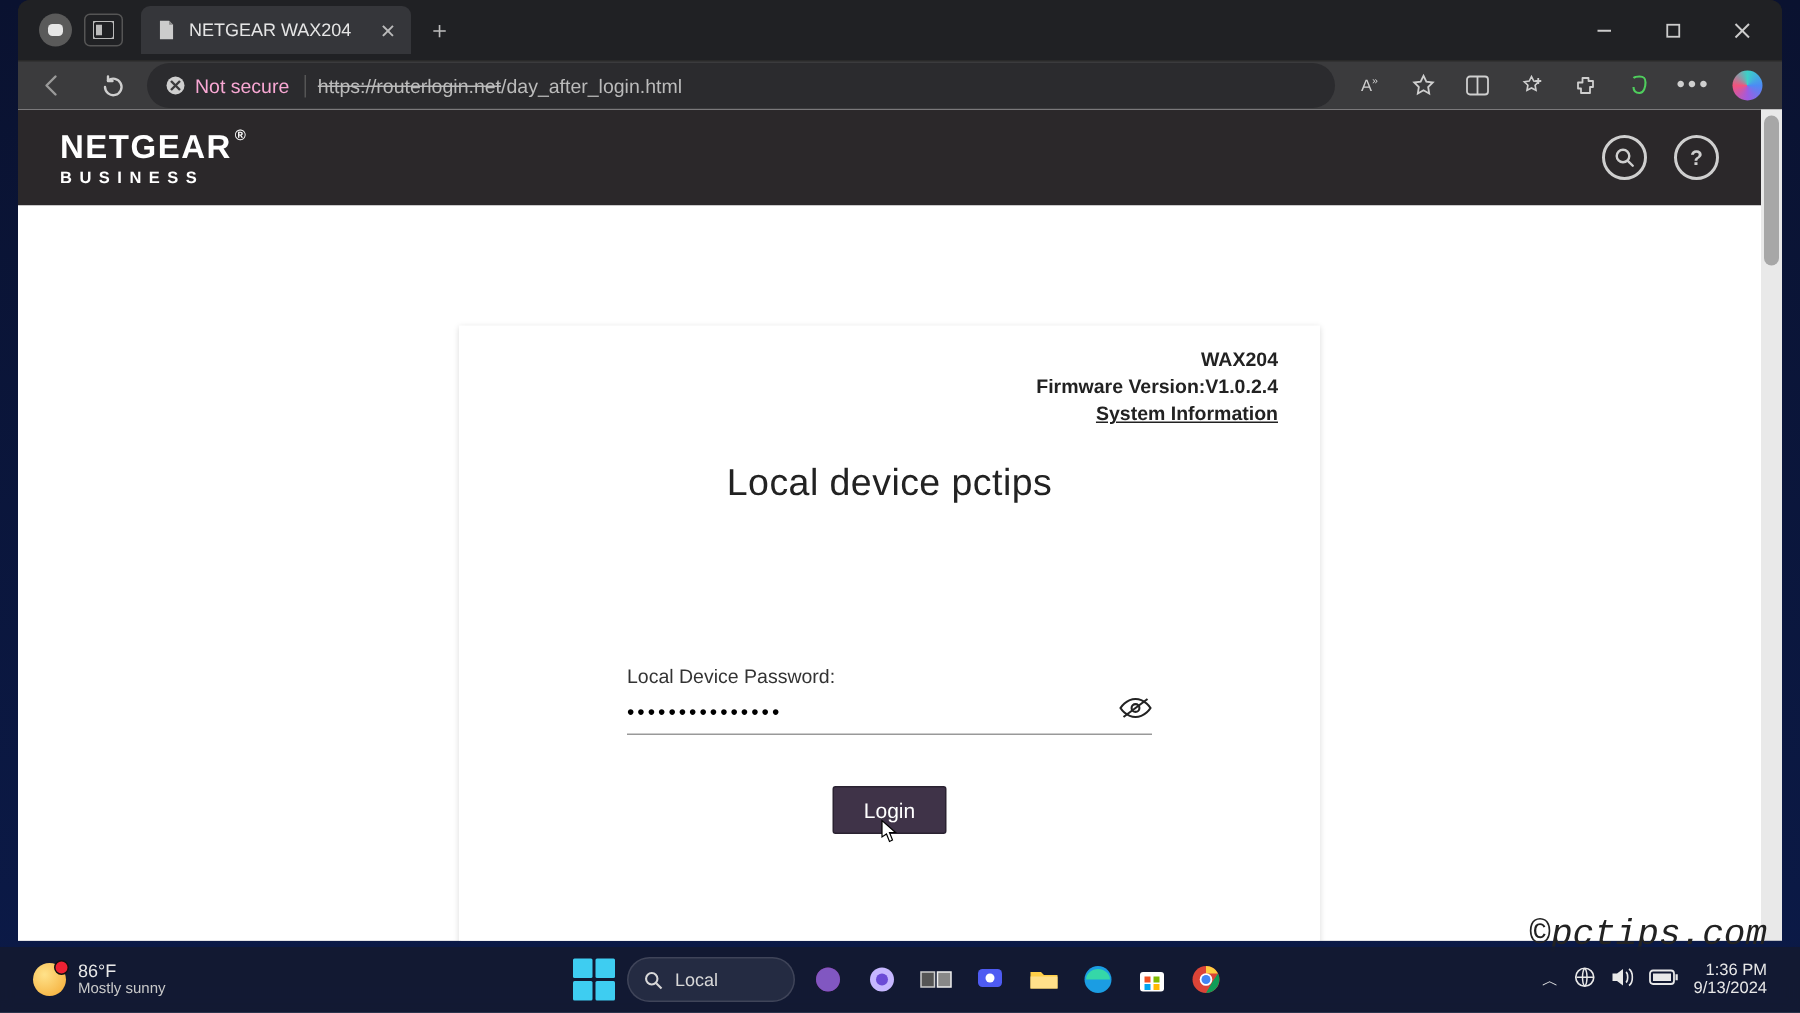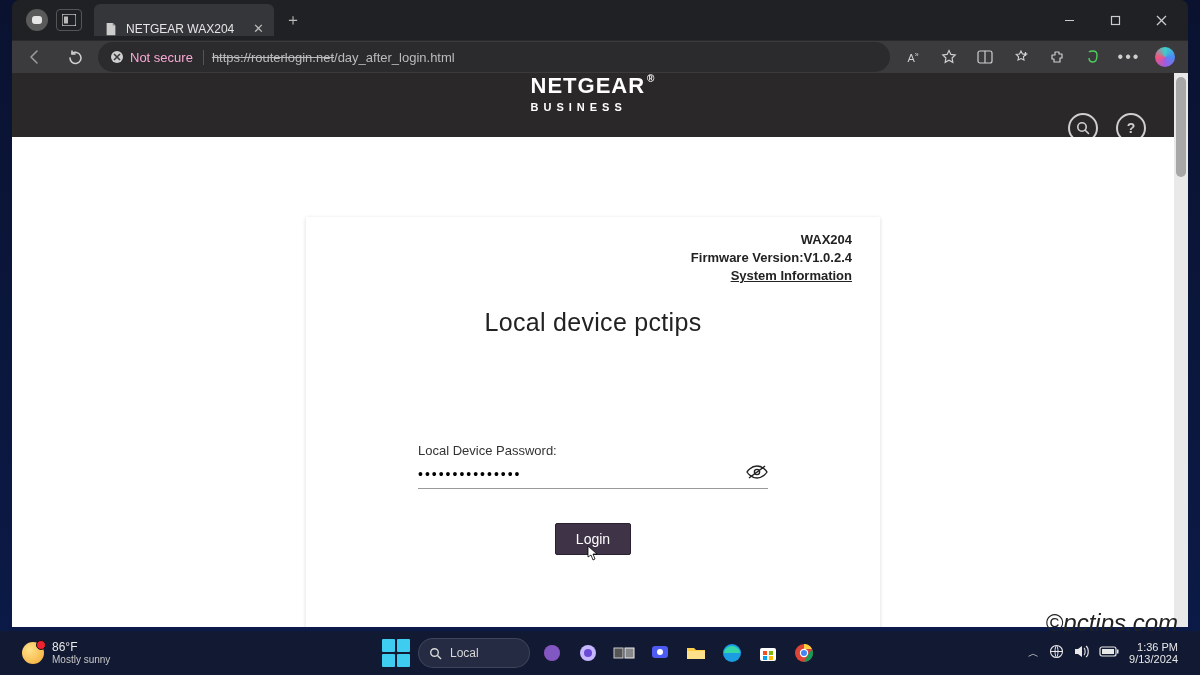--- a/index.html
+++ b/index.html
@@ -5,21 +5,21 @@
   * { box-sizing: border-box; margin: 0; padding: 0; font-family: "Segoe UI", Arial, sans-serif; }
   html, body { width: 1200px; height: 675px; overflow: hidden; background: #0b1a3a; }
   .screen { width: 1200px; height: 675px; position: relative; background: linear-gradient(180deg,#0a1230 0%,#0b1a48 100%); }
 
   
   .browser { position:absolute; top:0; left:12px; right:12px; height:627px; background:#202124; border-radius:8px 8px 0 0; display:flex; flex-direction:column; overflow:hidden; }
   .titlebar { height:40px; background:#202124; display:flex; align-items:center; padding:0 4px; color:#cfcfcf; font-size:12px; }
   .profile-circle { width:22px; height:22px; border-radius:50%; background:#5a5a5a; margin:0 8px 0 10px; display:flex;align-items:center;justify-content:center; }
   .profile-speech { width:10px;height:8px;background:#e6e6e6;border-radius:3px; }
   .workspace-badge { width:26px;height:22px;border:1px solid #555;border-radius:4px;margin-right:12px;display:flex;align-items:center;justify-content:center; }
-  .tab { height:32px; background:#35363a; border-radius:6px 6px 0 0; display:flex; align-items:flex-end; padding:0 10px; width:180px; gap:8px; }
+  .tab { height:32px; background:#35363a; border-radius:6px 6px 0 0; display:flex; align-items:center; padding:0 10px; width:180px; gap:8px; }
   .tab .page-icon { width:14px;height:14px; color:#ccc; }
   .tab .label { flex:1; white-space:nowrap; overflow:hidden; text-overflow:ellipsis; color:#e6e6e6; font-size:12px;}
   .tab .close { color:#bbb; font-size:13px; }
   .newtab { width:26px;height:26px;color:#bbb;display:flex;align-items:center;justify-content:center;margin-left:6px;font-size:16px;}
   .win-controls { margin-left:auto; display:flex; }
   .win-btn { width:46px;height:40px;display:flex;align-items:center;justify-content:center;color:#ccc;font-size:11px;}
 
   .toolbar { height:40px; background:#3b3b3d; display:flex; align-items:center; padding:0 6px; gap:6px; border-top:1px solid #2a2a2a;}
   .tbtn { width:34px;height:32px;display:flex;align-items:center;justify-content:center;color:#cfcfcf;}
   .tbtn.dim { color:#777;}
@@ -29,42 +29,42 @@
   .addressbar .url { color:#bbb; }
   .addressbar .url .host { text-decoration: line-through; }
   .right-tools { display:flex; gap:2px; }
 
   
   .viewport { flex:1; position:relative; background:#fff; display:flex; }
   .page { flex:1; display:flex; flex-direction:column; background:#fff; }
   .scroll-track { width:14px; background:#e9e9e9; position:relative;}
   .scroll-thumb { position:absolute; top:4px; left:2px; right:2px; height:100px; background:#a7a7a7; border-radius:6px;}
 
-  .ng-header { height:64px; background:#2b282a; display:flex; align-items:center; padding:0 28px; color:#fff;flex-direction:column; }
+  .ng-header { height:64px; background:#2b282a; display:flex; align-items:center; padding:0 28px; color:#fff; }
   .ng-logo { display:flex; flex-direction:column; }
   .ng-logo .brand { font-weight:800; font-size:22px; letter-spacing:1px; display:flex;align-items:flex-start;}
   .ng-logo .brand sup { font-size:10px; margin-left:2px;}
   .ng-logo .sub { font-size:11px; letter-spacing:5px; margin-top:2px; font-weight:600;}
   .ng-header-actions { margin-left:auto; display:flex; gap:18px;}
   .circ-btn { width:30px;height:30px;border:2px solid #cfcfcf;border-radius:50%;display:flex;align-items:center;justify-content:center;color:#cfcfcf;font-size:14px;}
 
   .content { flex:1; background:#fff; display:flex; justify-content:center; padding-top:80px;}
   .card { width:574px; min-height:420px; background:#fff; box-shadow:0 1px 4px rgba(0,0,0,.15); padding:14px 28px 28px; position:relative;}
   .card-meta { text-align:right; font-size:13px; color:#222; line-height:1.4; font-weight:600;}
   .card-meta a { color:#222; text-decoration:underline; font-weight:600; }
   .card-title { text-align:center; font-size:25px; color:#222; font-weight:300; margin-top:22px; letter-spacing:.3px;}
   .form { width:350px; margin:106px auto 18px;}
   .field-label { font-size:13px; color:#333; margin-bottom:6px;}
   .field-row { display:flex; align-items:center; border-bottom:1px solid #999; padding-bottom:4px;}
   .field-row input { flex:1; border:none; outline:none; font-size:14px; letter-spacing:2px; background:transparent;}
   .eye { color:#222; }
   .login-btn { display:block; margin:34px auto 0; background:#3f3348; color:#fff; border:1px solid #2a2231; padding:7px 20px; font-size:14px; border-radius:2px; cursor:pointer; position:relative;}
   .cursor { position:absolute; left:50%; bottom:-10px; transform:translateX(-50%); color:#fff; text-shadow:0 0 2px #000; font-size:13px;}
 
-  .watermark { position:absolute; right:22px; bottom:38px; font-style:italic; font-family:Liberation Sans, sans-serif; font-size:24px; color:#222; }
+  .watermark { position:absolute; right:22px; bottom:38px; font-style:italic; font-family:Liberation Mono, monospace; font-size:24px; color:#222; }
 
   
   .taskbar { position:absolute; left:0; right:0; bottom:0; height:44px; background:rgba(20,25,45,.78); backdrop-filter:blur(4px); display:flex; align-items:center; color:#e8e8e8; font-size:12px; padding:0 22px;}
   .weather { display:flex; align-items:center; gap:8px;}
   .weather .icon { width:22px;height:22px;border-radius:50%;background:radial-gradient(circle at 35% 35%,#ffe28a,#f4a932);position:relative;}
   .weather .dot{position:absolute;top:-2px;right:-2px;width:10px;height:10px;border-radius:50%;background:#e23;border:1px solid #111;}
   .weather .txt { line-height:1.1;}
   .weather .txt .temp{font-size:12px;}
   .weather .txt .cond{font-size:10px;color:#c9c9c9;}
   .tb-center { position:absolute; left:50%; transform:translateX(-50%); display:flex; align-items:center; gap:8px;}

